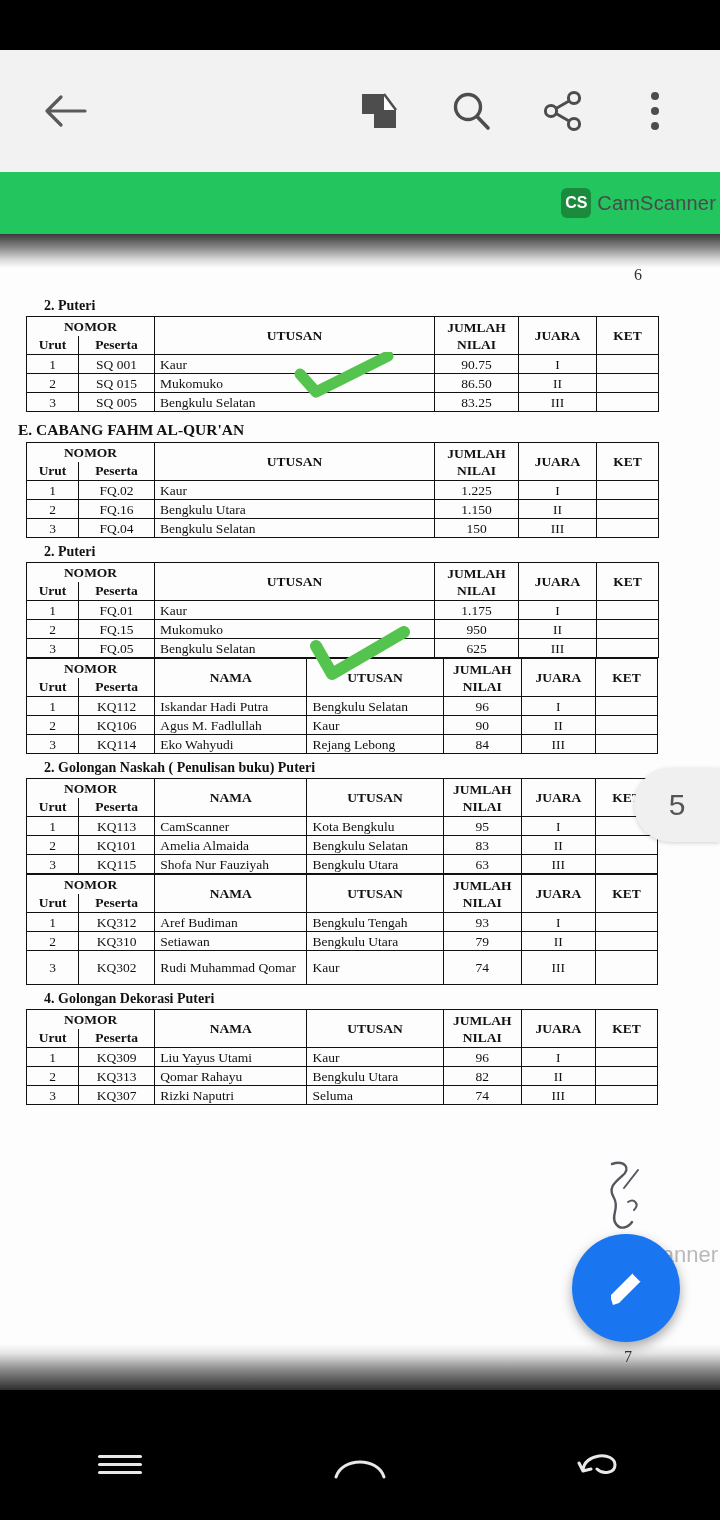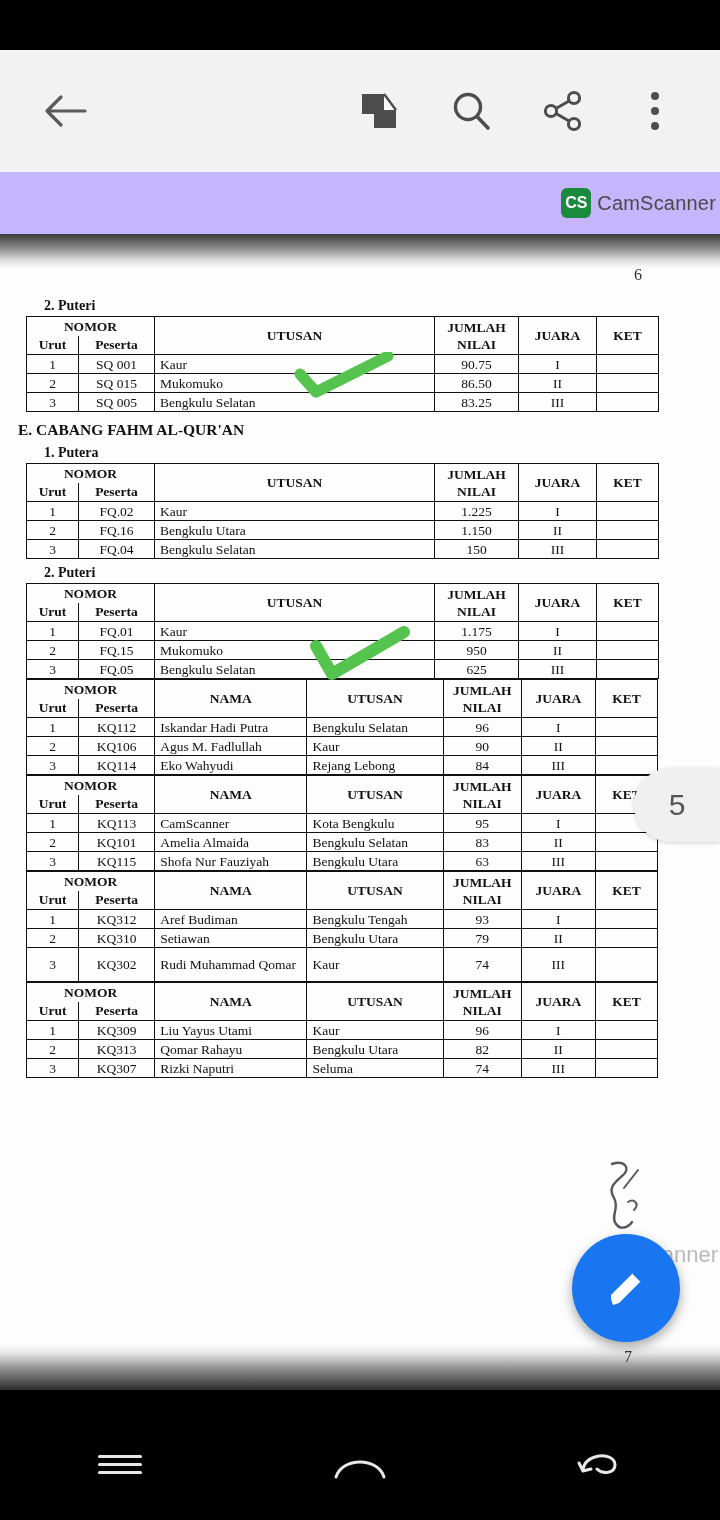--- a/index.html
+++ b/index.html
@@ -20,21 +20,21 @@
     display: flex; align-items: center;
     padding: 0 34px;
   }
   .tb-left { flex: 0 0 auto; }
   .tb-spacer { flex: 1 1 auto; }
   .tb-icon { width: 62px; height: 62px; display: flex; align-items: center; justify-content: center; color: #5a5a5a; }
   .tb-gap { width: 30px; }
 
   
   .watermark-bar {
-    height: 62px; background: #c4b5fd;
+    height: 62px; background: #22c55e;
     display: flex; align-items: center; justify-content: flex-end;
     padding-right: 4px;
   }
   .cs-logo {
     width: 30px; height: 30px; border-radius: 6px; background: #1a8b3c;
     color: #fff; font-size: 16px; font-weight: bold;
     display: flex; align-items: center; justify-content: center;
     margin-right: 6px;
   }
   .cs-text { font-size: 20px; color: #4a4a4a; letter-spacing: .2px; text-align: right; }
@@ -224,21 +224,20 @@
                 <td class="c">SQ 005</td>
                 <td class="l">Bengkulu Selatan</td>
                 <td class="c">83.25</td>
                 <td class="c">III</td>
                 <td></td>
               </tr>
         </tbody>
           </table>
 
         <div class="sec-head">E.  CABANG FAHM AL-QUR'AN</div>
-        <div class="sub-head">1.  Putera</div>
         <table class="t">
           <colgroup>
               <col style="width:52px">
               <col style="width:76px">
               <col style="width:280px">
               <col style="width:84px">
               <col style="width:78px">
               <col style="width:62px">
             </colgroup>
           <tbody>
@@ -375,20 +374,21 @@
                 <td class="c">KQ114</td>
                 <td class="l">Eko Wahyudi</td>
                 <td class="l">Rejang Lebong</td>
                 <td class="c">84</td>
                 <td class="c">III</td>
                 <td></td>
               </tr>
         </tbody>
           </table>
 
+        <div class="sub-head">2.  Golongan Naskah ( Penulisan buku) Puteri</div>
         <table class="t">
           <colgroup>
               <col style="width:52px">
               <col style="width:76px">
               <col style="width:152px">
               <col style="width:136px">
               <col style="width:78px">
               <col style="width:74px">
               <col style="width:62px">
             </colgroup>
@@ -481,20 +481,21 @@
                 <td class="c">KQ302</td>
                 <td class="l">Rudi Muhammad Qomar</td>
                 <td class="l">Kaur</td>
                 <td class="c">74</td>
                 <td class="c">III</td>
                 <td></td>
               </tr>
         </tbody>
           </table>
 
+        <div class="sub-head">4.  Golongan Dekorasi Puteri</div>
         <table class="t">
           <colgroup>
               <col style="width:52px">
               <col style="width:76px">
               <col style="width:152px">
               <col style="width:136px">
               <col style="width:78px">
               <col style="width:74px">
               <col style="width:62px">
             </colgroup>

